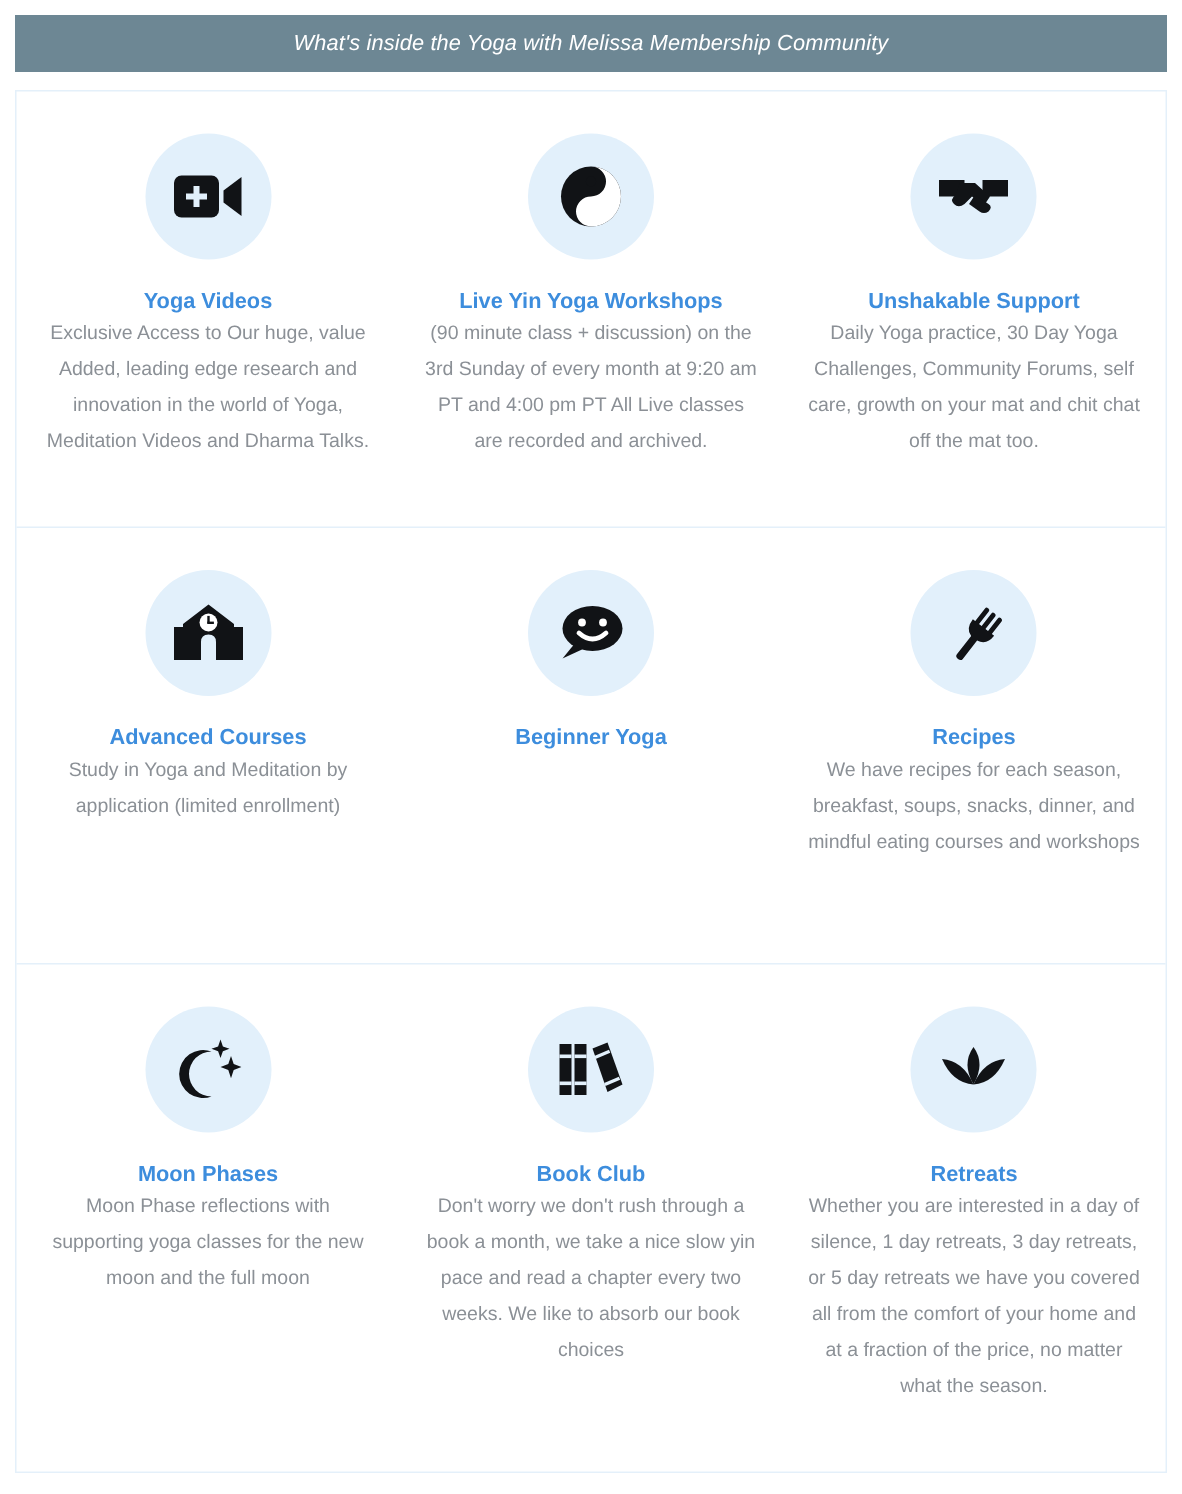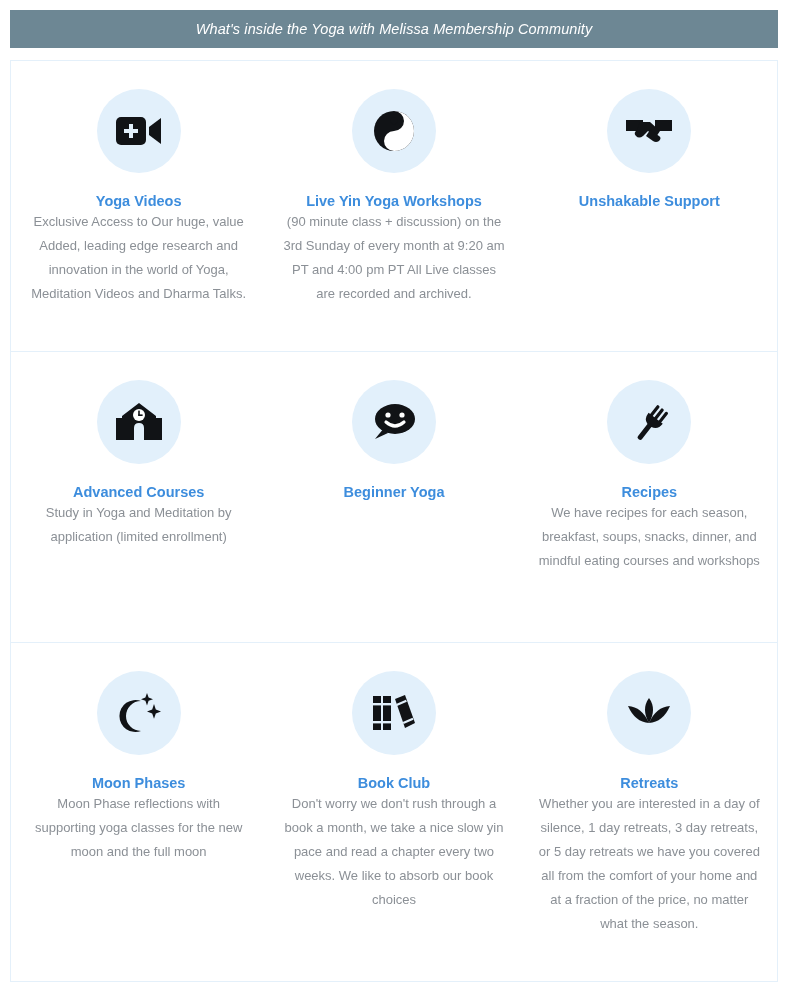--- a/index.html
+++ b/index.html
@@ -139,20 +139,21 @@
       <div class="card">
         <div class="icon-disc">
           <svg width="46" height="30" viewBox="0 0 46 30" aria-hidden="true">
             <rect class="glyph" x="0" y="4" width="17" height="11"></rect>
             <rect class="glyph" x="29" y="4" width="17" height="11"></rect>
             <path class="glyph" d="M14 6 L24 6 L34 15 L30 21 L22 15 L17 20 Q13 23 10 20 Q7 17 11 14 Z"></path>
             <path class="glyph" d="M24 14 L33 20 Q36 22 33 25 Q30 27 27 25 L20 20 Z"></path>
           </svg>
         </div>
         <div class="card-title">Unshakable Support</div>
+        <div class="card-desc">Daily Yoga practice, 30 Day Yoga Challenges, Community Forums, self care, growth on your mat and chit chat off the mat too.</div>
       </div>
 
     </div>
 
     <div class="row row-2">
 
       <div class="card">
         <div class="icon-disc">
           <svg width="46" height="40" viewBox="0 0 46 40" aria-hidden="true">
             <rect class="glyph" x="0" y="16" width="9" height="22"></rect>

